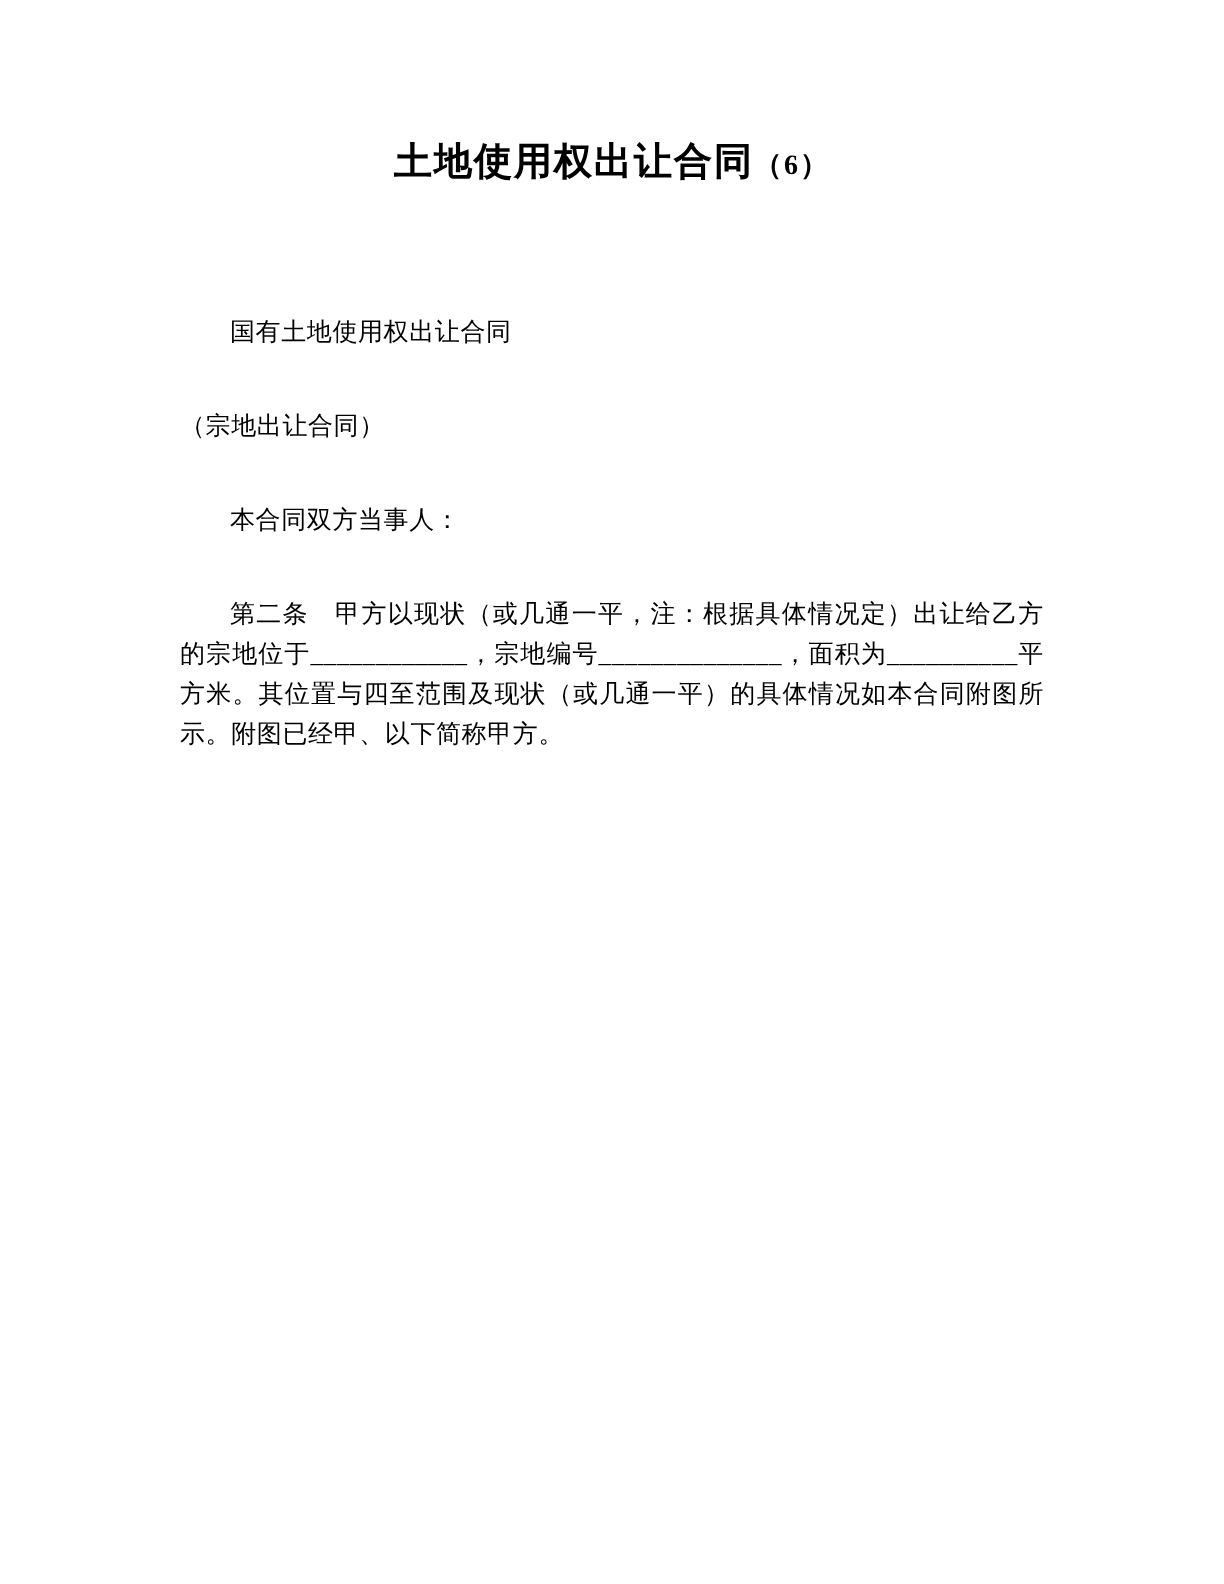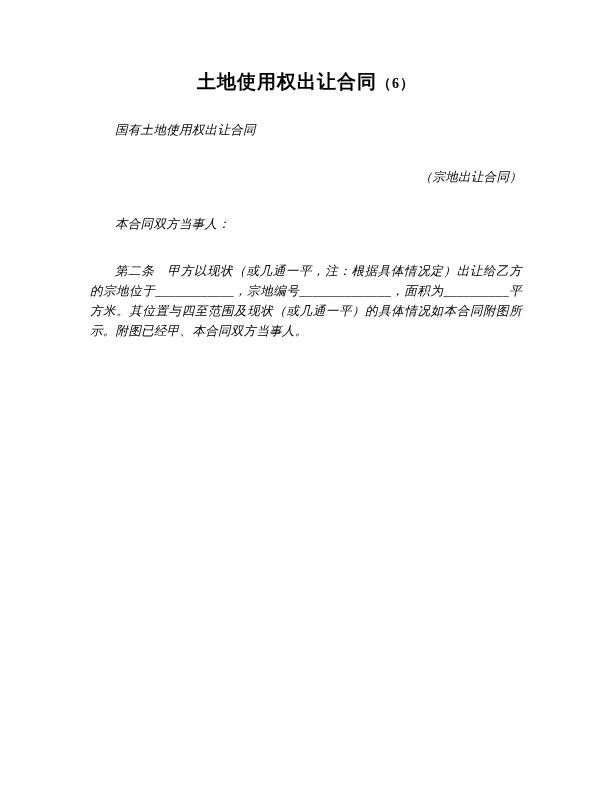--- a/index.html
+++ b/index.html
@@ -13,58 +13,57 @@
     height: 792px;
     margin: 0 auto;
     background: #ffffff;
     box-sizing: border-box;
     padding: 70px 90px 0 90px;
     font-family: "Liberation Serif", "DejaVu Serif", serif;
     color: #000000;
     overflow: hidden;
   }
   .doc-title {
-    margin: 0 0 24px 0;
+    margin: 0 0 60px 0;
     text-align: center;
     font-weight: bold;
     font-size: 19px;
     letter-spacing: 1px;
     line-height: 24px;
   }
   .doc-title .title-suffix {
     font-size: 14px;
     font-weight: bold;
   }
   .para {
     margin: 0 0 27px 0;
     font-size: 12.5px;
     line-height: 20px;
     text-align: justify;
     text-indent: 2em;
     letter-spacing: 0.3px;
     word-break: break-all;
-    font-style: italic;
   }
   .para.center {
-    text-align: right;
+    text-align: left;
     text-indent: 0;
   }
 </style>
 </head>
 <body>
 
 <div class="page">
 
   <h1 class="doc-title"><span>土地使用权出让合同</span><span class="title-suffix">（6）</span></h1>
 
   <p class="para">国有土地使用权出让合同</p>
 
   <p class="para center">（宗地出让合同）</p>
 
   <p class="para">本合同双方当事人：</p>
 
 
 
 
 
-  <p class="para">第二条　甲方以现状（或几通一平，注：根据具体情况定）出让给乙方的宗地位于____________，宗地编号______________，面积为__________平方米。其位置与四至范围及现状（或几通一平）的具体情况如本合同附图所示。附图已经甲、本合同双方当事人。</p>
+  <p class="para">第二条　甲方以现状（或几通一平，注：根据具体情况定）出让给乙方的宗地位于____________，宗地编号______________，面积为__________平方米。其位置与四至范围及现状（或几通一平）的具体情况如本合同附图所示。附图已经甲、以下简称甲方。</p>
 
 </div>
 
 </body></html>

